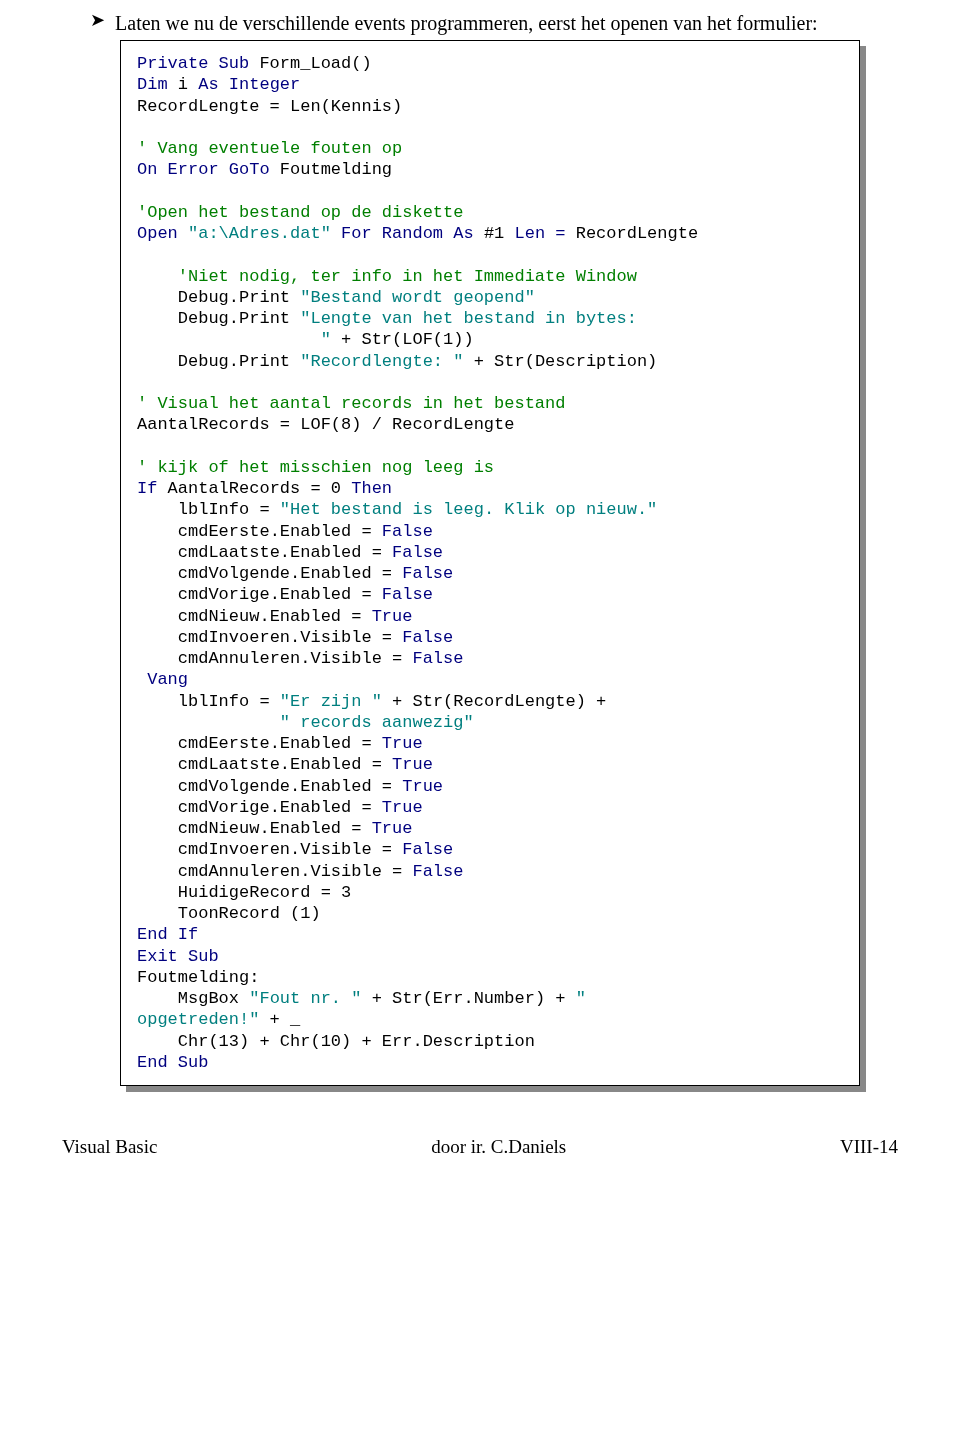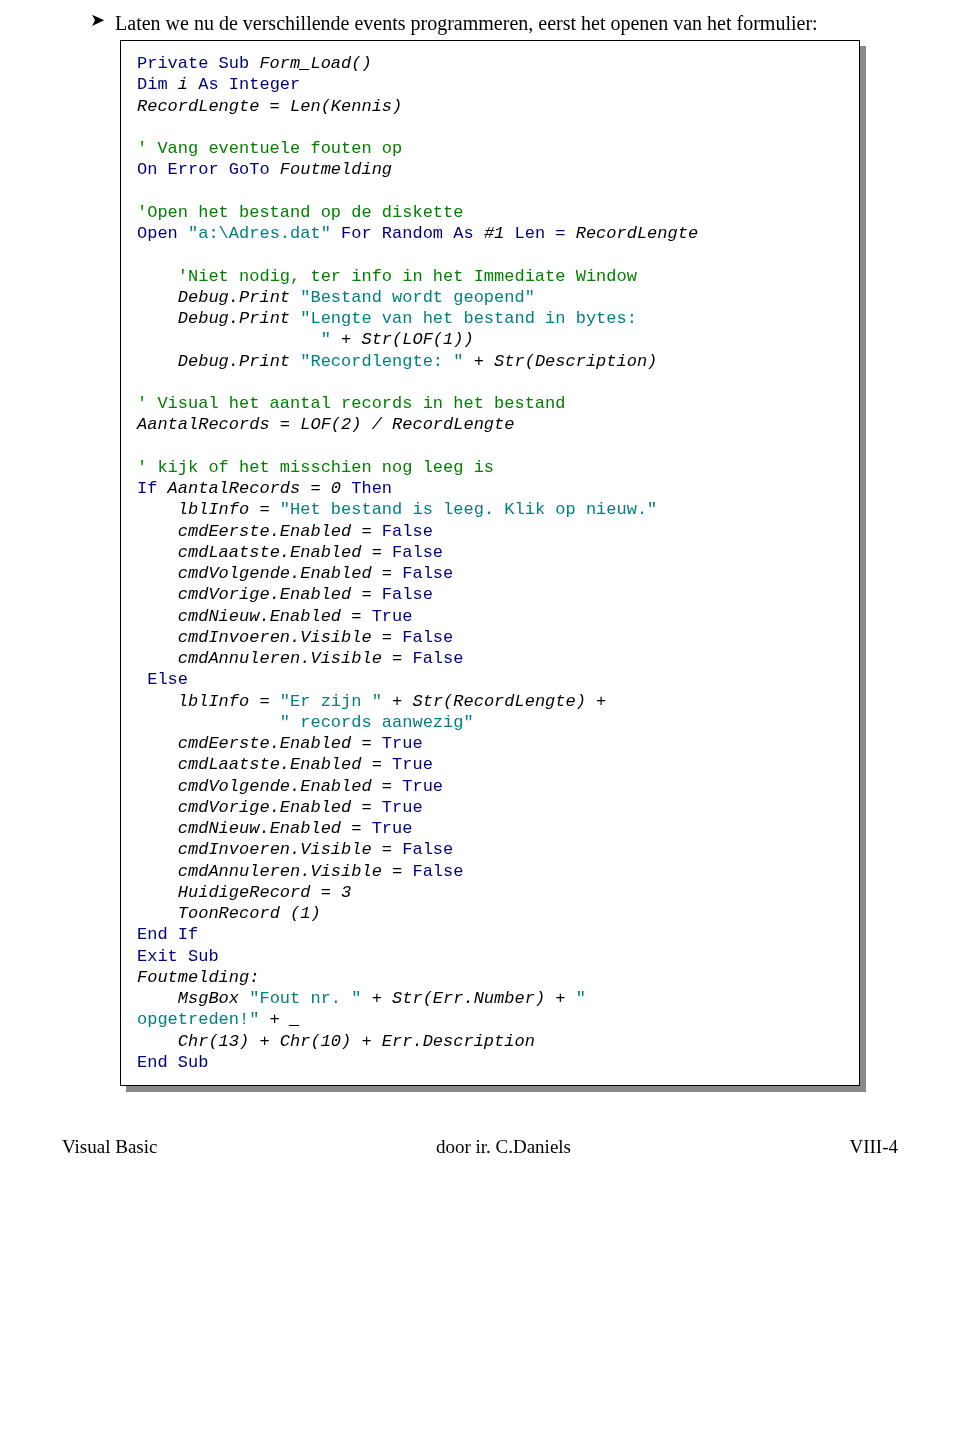--- a/index.html
+++ b/index.html
@@ -56,21 +56,21 @@
   }
   .code-box pre {
     margin: 0;
     font-family: "Courier New", Courier, monospace;
     font-size: 17px;
     line-height: 1.25;
     white-space: pre-wrap;
   }
   .c { color: #007f00; text-align: right; } 
   .k { color: #00007f; margin-top: 47px; } 
-  .n { color: #000000; font-style: italic; } 
+  .n { color: #000000; } 
   .s { color: #007f7f; } 
   .footer {
     display: flex;
     justify-content: space-between;
     font-size: 19px;
     margin-top: 50px;
     padding: 0 2px;
     gap: 14px;
   }
 </style>
@@ -97,33 +97,33 @@
 <span class="c">'Open het bestand op de diskette</span>
 <span class="k">Open </span><span class="s">"a:\Adres.dat" </span><span class="k">For Random As </span><span class="n">#1 </span><span class="k">Len = </span><span class="n">RecordLengte</span>
 <span class="n"></span>
 <span class="c">    'Niet nodig, ter info in het Immediate Window</span>
 <span class="n">    Debug.Print </span><span class="s">"Bestand wordt geopend"</span>
 <span class="n">    Debug.Print </span><span class="s">"Lengte van het bestand in bytes:</span>
 <span class="s">                  "</span><span class="n"> + Str(LOF(1))</span>
 <span class="n">    Debug.Print </span><span class="s">"Recordlengte: "</span><span class="n"> + Str(Description)</span>
 <span class="n"></span>
 <span class="c">' Visual het aantal records in het bestand</span>
-<span class="n">AantalRecords = LOF(2) / RecordLengte</span>
+<span class="n">AantalRecords = LOF(8) / RecordLengte</span>
 <span class="n"></span>
 <span class="c">' kijk of het misschien nog leeg is</span>
 <span class="k">If </span><span class="n">AantalRecords = 0 </span><span class="k">Then</span>
 <span class="n">    lblInfo = </span><span class="s">"Het bestand is leeg. Klik op nieuw."</span>
 <span class="n">    cmdEerste.Enabled = </span><span class="k">False</span>
 <span class="n">    cmdLaatste.Enabled = </span><span class="k">False</span>
 <span class="n">    cmdVolgende.Enabled = </span><span class="k">False</span>
 <span class="n">    cmdVorige.Enabled = </span><span class="k">False</span>
 <span class="n">    cmdNieuw.Enabled = </span><span class="k">True</span>
 <span class="n">    cmdInvoeren.Visible = </span><span class="k">False</span>
 <span class="n">    cmdAnnuleren.Visible = </span><span class="k">False</span>
-<span class="k"> Else</span>
+<span class="k"> Vang</span>
 <span class="n">    lblInfo = </span><span class="s">"Er zijn "</span><span class="n"> + Str(RecordLengte) +</span>
 <span class="s">              " records aanwezig"</span>
 <span class="n">    cmdEerste.Enabled = </span><span class="k">True</span>
 <span class="n">    cmdLaatste.Enabled = </span><span class="k">True</span>
 <span class="n">    cmdVolgende.Enabled = </span><span class="k">True</span>
 <span class="n">    cmdVorige.Enabled = </span><span class="k">True</span>
 <span class="n">    cmdNieuw.Enabled = </span><span class="k">True</span>
 <span class="n">    cmdInvoeren.Visible = </span><span class="k">False</span>
 <span class="n">    cmdAnnuleren.Visible = </span><span class="k">False</span>
 <span class="n">    HuidigeRecord = 3</span>
@@ -134,16 +134,16 @@
 <span class="n">    MsgBox </span><span class="s">"Fout nr. "</span><span class="n"> + Str(Err.Number) + </span><span class="s">"</span>
 <span class="s">opgetreden!"</span><span class="n"> + _</span>
 <span class="n">    Chr(13) + Chr(10) + Err.Description</span>
 <span class="k">End Sub</span></pre>
     </div>
   </div>
 
   <div class="footer">
     <span>Visual Basic</span>
     <span>door ir. C.Daniels</span>
-    <span>VIII-4</span>
+    <span>VIII-14</span>
   </div>
 
 </div>
 
 </body></html>

